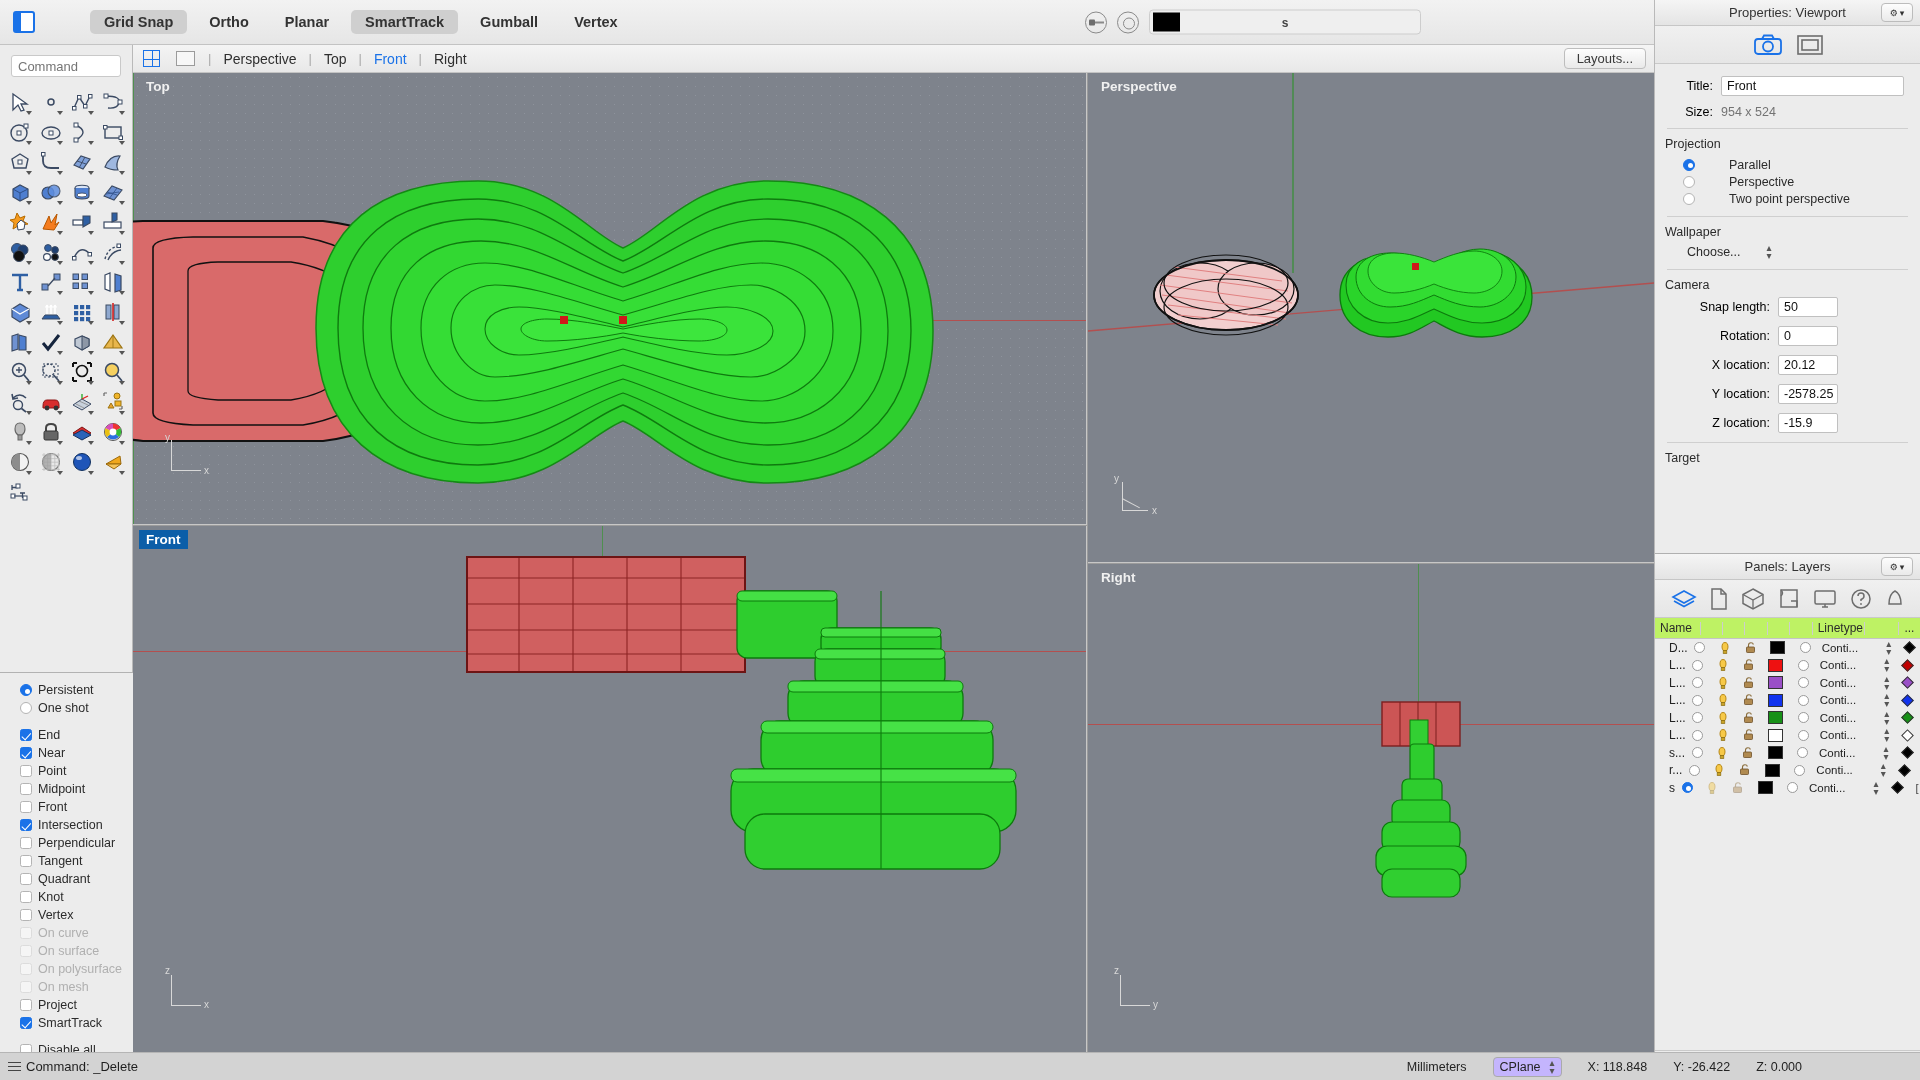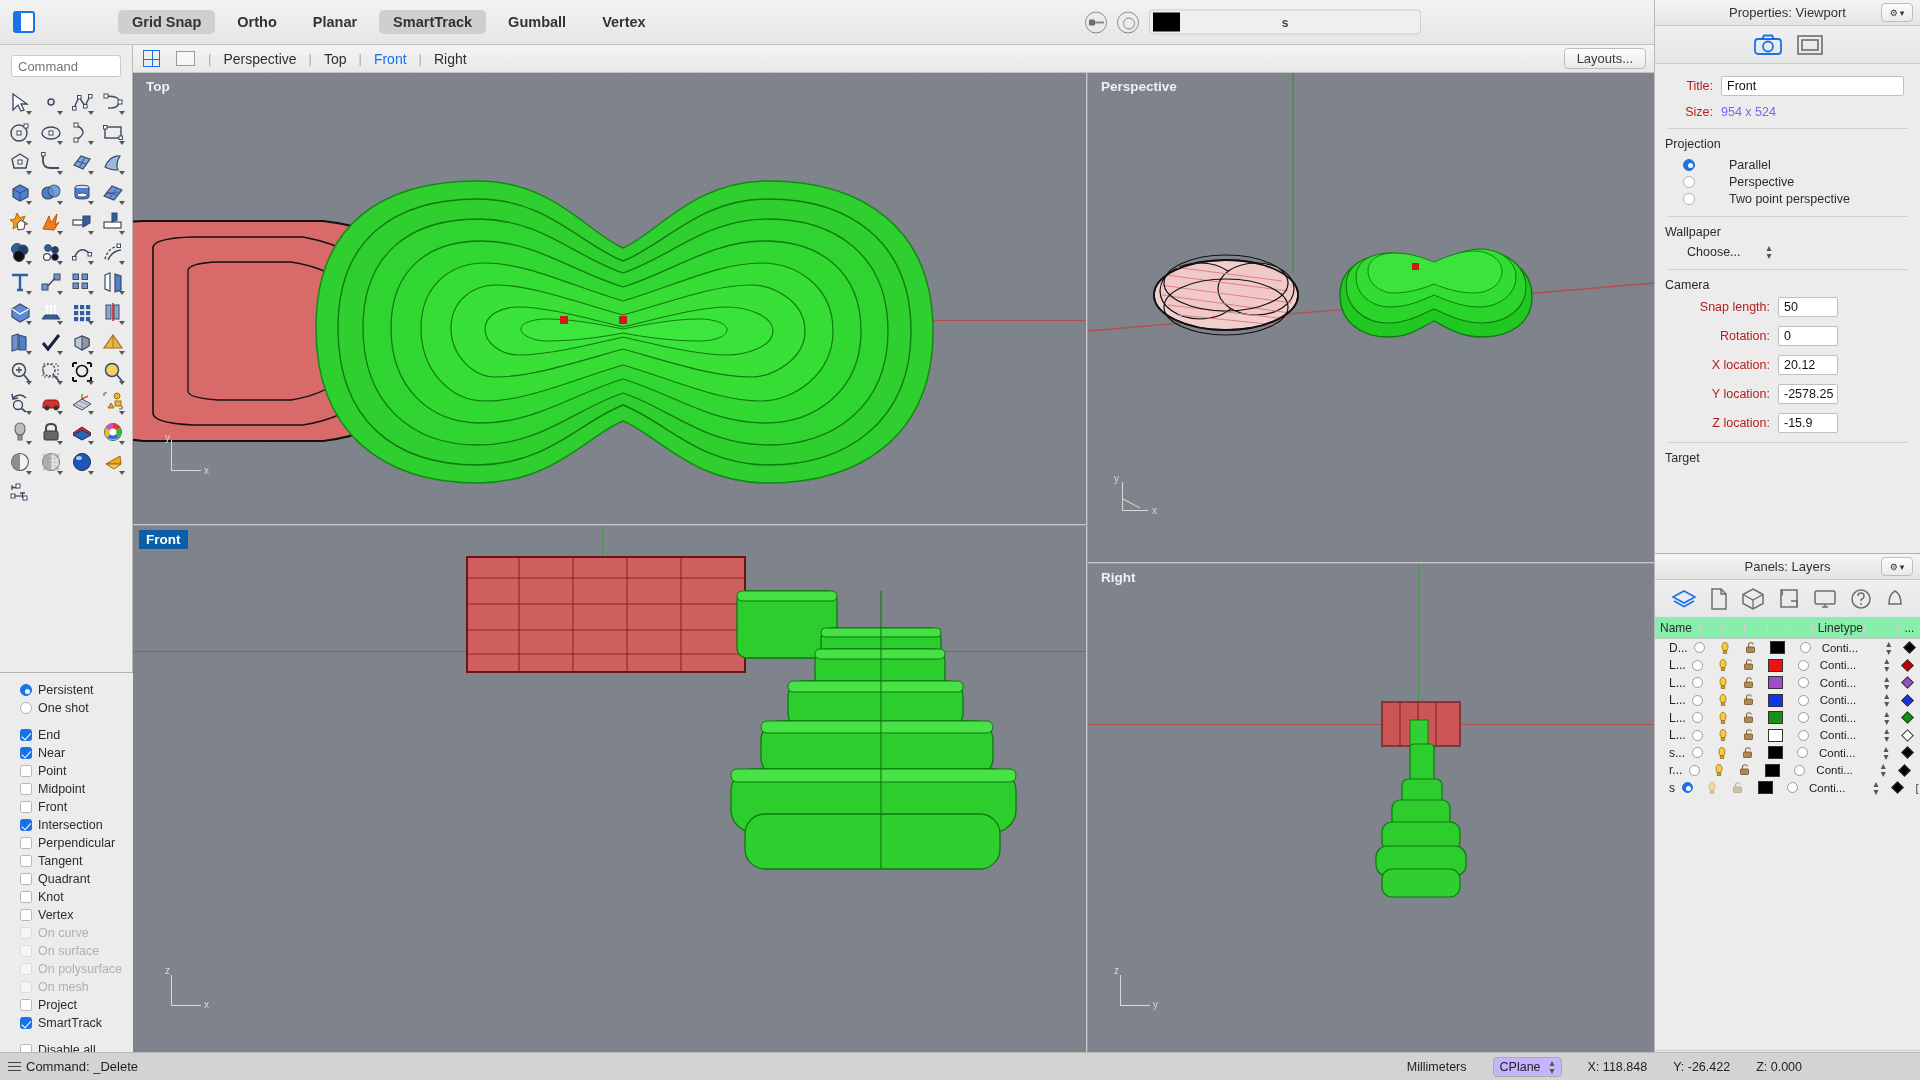--- a/index.html
+++ b/index.html
@@ -31,21 +31,21 @@
   }
   .panel-toggle-right {
     width: 22px; height: 22px;
     border: 2px solid #1a72e8; border-radius: 3px; background: #fff;
     position: relative;
   }
   .panel-toggle-right::after {
     content: ""; position: absolute; right: 0; top: 0; bottom: 0; width: 6px;
     background: #1a72e8;
   }
-  .modes { display: flex; align-items: center; margin-left: 83px; gap: 8px; }
+  .modes { display: flex; align-items: center; margin-left: 55px; gap: 8px; }
   .mode {
     font-size: 14.5px; font-weight: bold; color: #333;
     padding: 4px 14px; border-radius: 5px; white-space: nowrap;
   }
   .mode.on { background: #cfcfcf; }
 
   .topcenter {
     position: absolute; left: 1085px; top: 50%; transform: translateY(-50%);
     display: flex; align-items: center; gap: 10px;
   }
@@ -193,48 +193,48 @@
     background: linear-gradient(#fdfdfd,#eaeaea); border: 1px solid #bcbcbc;
     border-radius: 4px; display: flex; align-items: center; justify-content: center; gap: 2px;
     font-size: 9px; color:#333;
   }
   .icorow {
     height: 38px; display: flex; align-items: center; justify-content: center; gap: 14px;
     background: linear-gradient(#f0f0f0,#e6e6e6); border-bottom: 1px solid #c9c9c9;
   }
   .prop-body { padding: 12px 10px 0 10px; }
   .frow { display: flex; align-items: center; margin-bottom: 9px; }
-  .flabel { font-size: 12.5px; color: #b91c1c; text-align: right; }
+  .flabel { font-size: 12.5px; color: #000000; text-align: right; }
   .finput {
     background: #fff; border: 1px solid #c0c0c0; border-radius: 2px;
     height: 20px; font-size: 12.5px; color: #111; padding-left: 5px;
     display: flex; align-items: center; font-family: "Liberation Sans", sans-serif;
   }
-  .fstatic { font-size: 12.5px; color: #8b5cf6; }
+  .fstatic { font-size: 12.5px; color: #737373; }
   .hrule { height: 1px; background: #cfcfcf; margin: 9px 2px 8px; }
   .sect { font-size: 12.5px; color: #2b2b2b; margin-bottom: 5px; }
   .prow { display:flex; align-items:center; font-size:12.5px; color:#2b2b2b; height:17px; margin-left: 18px; gap: 28px;}
   .prow.dim { color:#b3b3b3; }
   .choose {
     margin-left: 22px; display: flex; align-items: center; gap: 26px;
     font-size: 12.5px; color: #2b2b2b;
   }
   .stepper { font-size: 10px; color: #555; line-height: 0.8; }
 
   
   .layerspanel {
     position: absolute; left: 0; right: 0; top: 553px; bottom: 0;
     background: #ececec; border-top: 1px solid #b0b0b0;
   }
   .ltoolrow {
     height: 38px; display: flex; align-items: center; justify-content: center; gap: 13px;
     background: linear-gradient(#f0f0f0,#e6e6e6); border-bottom: 1px solid #c9c9c9;
   }
   .lhead {
-    height: 21px; background: #86efac; border-bottom: 1px solid #c4c4c4;
+    height: 21px; background: #bef264; border-bottom: 1px solid #c4c4c4;
     display: flex; align-items: center; font-size: 12px; color: #2b2b2b;
   }
   .lhead .c { border-right: 1px solid #cdcdcd; height: 13px; display:flex; align-items:center; padding-left: 5px;}
   .lrow { height: 17.5px; display: flex; align-items: center; font-size: 12px; color: #222; }
   .lcol { display: flex; align-items: center; justify-content: center; flex: 0 0 auto; }
   .lname { width: 36px; padding-left: 14px; }
   .dotcirc { width: 11px; height: 11px; border-radius: 50%; border: 1px solid #9a9a9a; background: #fff; }
   .dotcirc.sel { background: #1a72e8; border-color:#1a72e8; position: relative;}
   .dotcirc.sel::after { content:""; position:absolute; left:3px; top:3px; width:5px;height:5px;background:#fff;border-radius:50%;}
   .swatch { width: 15px; height: 13px; border: 1px solid #333; }

